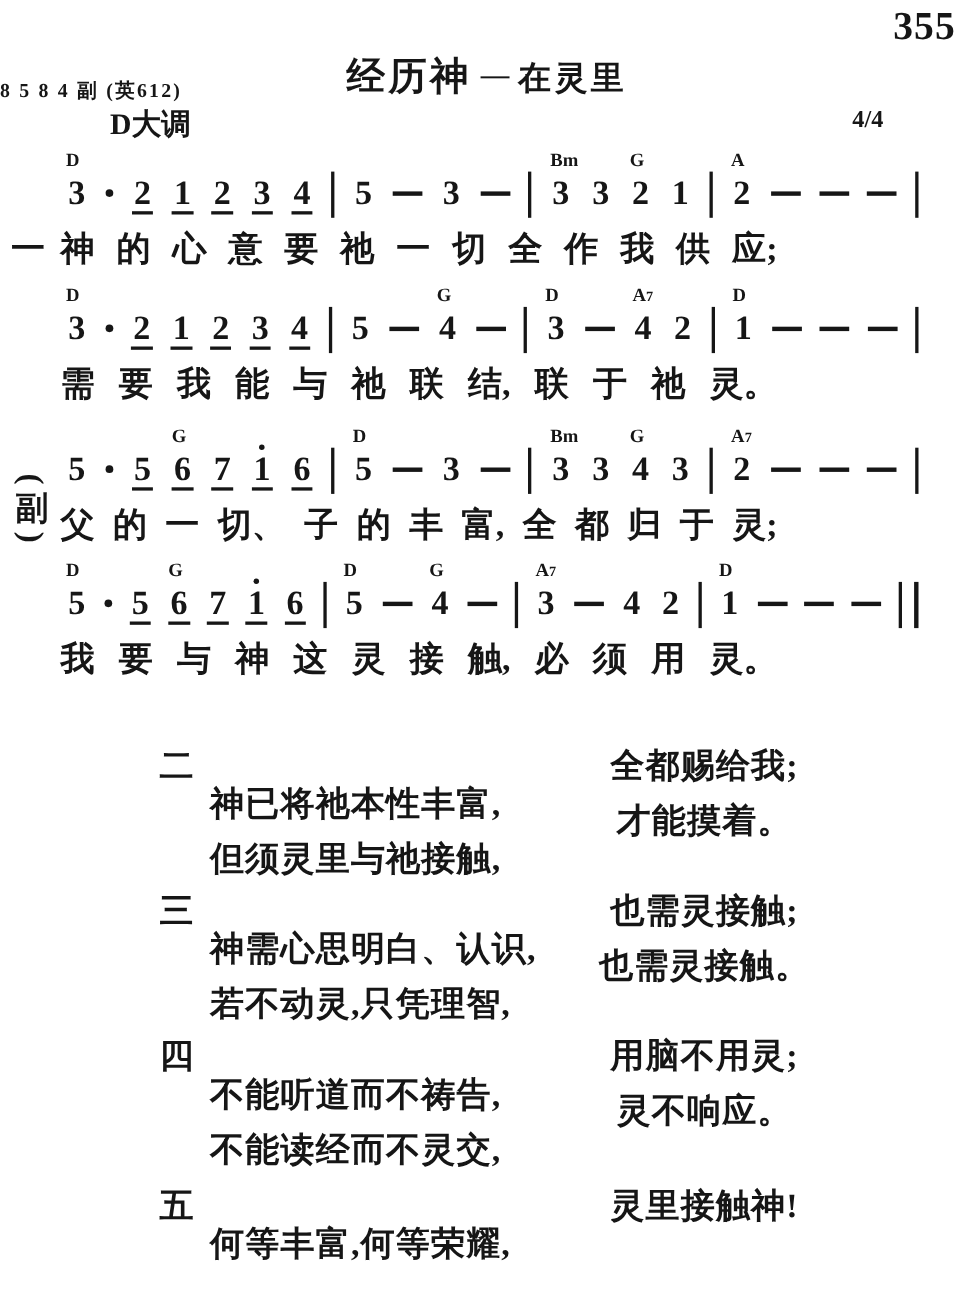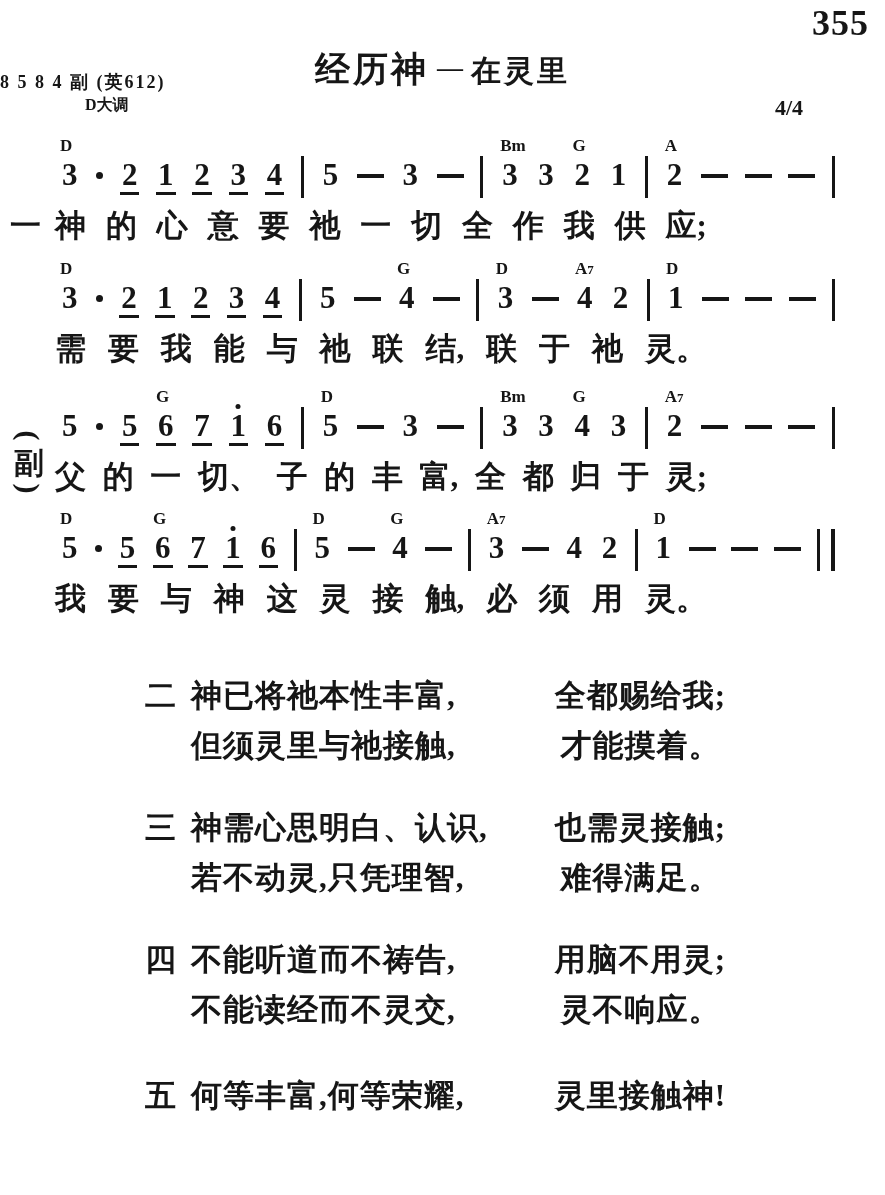--- a/index.html
+++ b/index.html
@@ -7,21 +7,21 @@
     position:relative;width:885px;height:1195px;background:#ffffff;color:#161616;
     font-family:"Liberation Serif","DejaVu Serif",serif;overflow:hidden;
   }
   
   .hymn-number{position:absolute;top:2px;right:16px;font-size:36px;font-weight:bold;letter-spacing:1px;}
   .title-row{position:absolute;top:10px;left:0;width:100%;text-align:center;font-weight:bold;white-space:nowrap;margin-top:36px;}
   .title-main{font-size:35px;letter-spacing:3px;}
   .title-dash{font-size:26px;margin:0 8px;vertical-align:5px;font-weight:bold;}
   .title-sub{font-size:30px;letter-spacing:3px;}
   .meter{position:absolute;top:70px;left:0;width:100%;text-align:left;font-size:18px;font-weight:bold;letter-spacing:2px;}
-  .key-sig{position:absolute;top:95px;left:85px;font-size:16px;font-weight:bold;}
+  .key-sig{position:absolute;top:95px;left:100px;font-size:27px;font-weight:bold;}
   .time-sig{position:absolute;top:95px;right:82px;font-size:22px;font-weight:bold;}
   
   .system{position:absolute;left:0;width:885px;}
   .notes-row{margin:22px 0 0 60px;width:775px;height:44px;display:flex;justify-content:space-between;align-items:flex-start;}
   .tok{position:relative;flex:0 0 auto;}
   .note .d{display:inline-block;font-size:31px;line-height:33px;font-weight:bold;padding:0 2px;}
   .note .d.u{border-bottom:3px solid #161616;padding-bottom:1px;}
   .chord{position:absolute;top:-20px;left:0;font-size:17px;line-height:16px;font-weight:bold;white-space:nowrap;}
   .chord .cnum{font-size:13px;}
   .odot{position:absolute;top:-5px;left:50%;transform:translateX(-50%);width:5px;height:5px;border-radius:50%;background:#161616;}
@@ -32,21 +32,21 @@
   .lyrics-row{margin:6px 0 0 55px;width:652px;display:flex;justify-content:space-between;font-size:31px;line-height:36px;font-weight:bold;}
   .syl{white-space:nowrap;}
   .verse-mark{position:absolute;left:10px;top:72px;font-size:31px;line-height:36px;font-weight:bold;}
   .refrain{position:absolute;left:6px;top:42px;width:46px;display:flex;flex-direction:column;align-items:center;}
   .refrain .arc{font-size:30px;font-weight:bold;line-height:13px;height:13px;transform:rotate(90deg);}
   .refrain .fu{font-size:30px;line-height:36px;font-weight:bold;margin:3px 0 1px 0;}
   
   .verse{position:absolute;left:145px;width:625px;font-size:31px;font-weight:bold;}
   .vline{display:flex;height:50px;line-height:44px;}
   .vnum{width:46px;}
-  .vleft{width:322px;letter-spacing:1px;}
+  .vleft{width:322px;letter-spacing:1px;margin-top:35px;}
   .vright{width:255px;text-align:center;letter-spacing:1px;}
 </style>
 </head>
 <body>
 
 <div class="page">
   <div class="hymn-number">355</div>
   <div class="title-row">
     <span class="title-main">经历神</span><span class="title-dash">—</span><span class="title-sub">在灵里</span>
   </div>
@@ -243,21 +243,21 @@
       </div>
       <div class="verse" style="top: 806px;">
         <div class="vline">
           <span class="vnum">三</span>
           <span class="vleft">神需心思明白、认识,</span>
           <span class="vright">也需灵接触;</span>
         </div>
         <div class="vline">
           <span class="vnum"></span>
           <span class="vleft">若不动灵,只凭理智,</span>
-          <span class="vright">难得满足。</span>
+          <span class="vright">也需灵接触。</span>
         </div>
       </div>
       <div class="verse" style="top: 938px;">
         <div class="vline">
           <span class="vnum">四</span>
           <span class="vleft">不能听道而不祷告,</span>
           <span class="vright">用脑不用灵;</span>
         </div>
         <div class="vline">
           <span class="vnum"></span>

